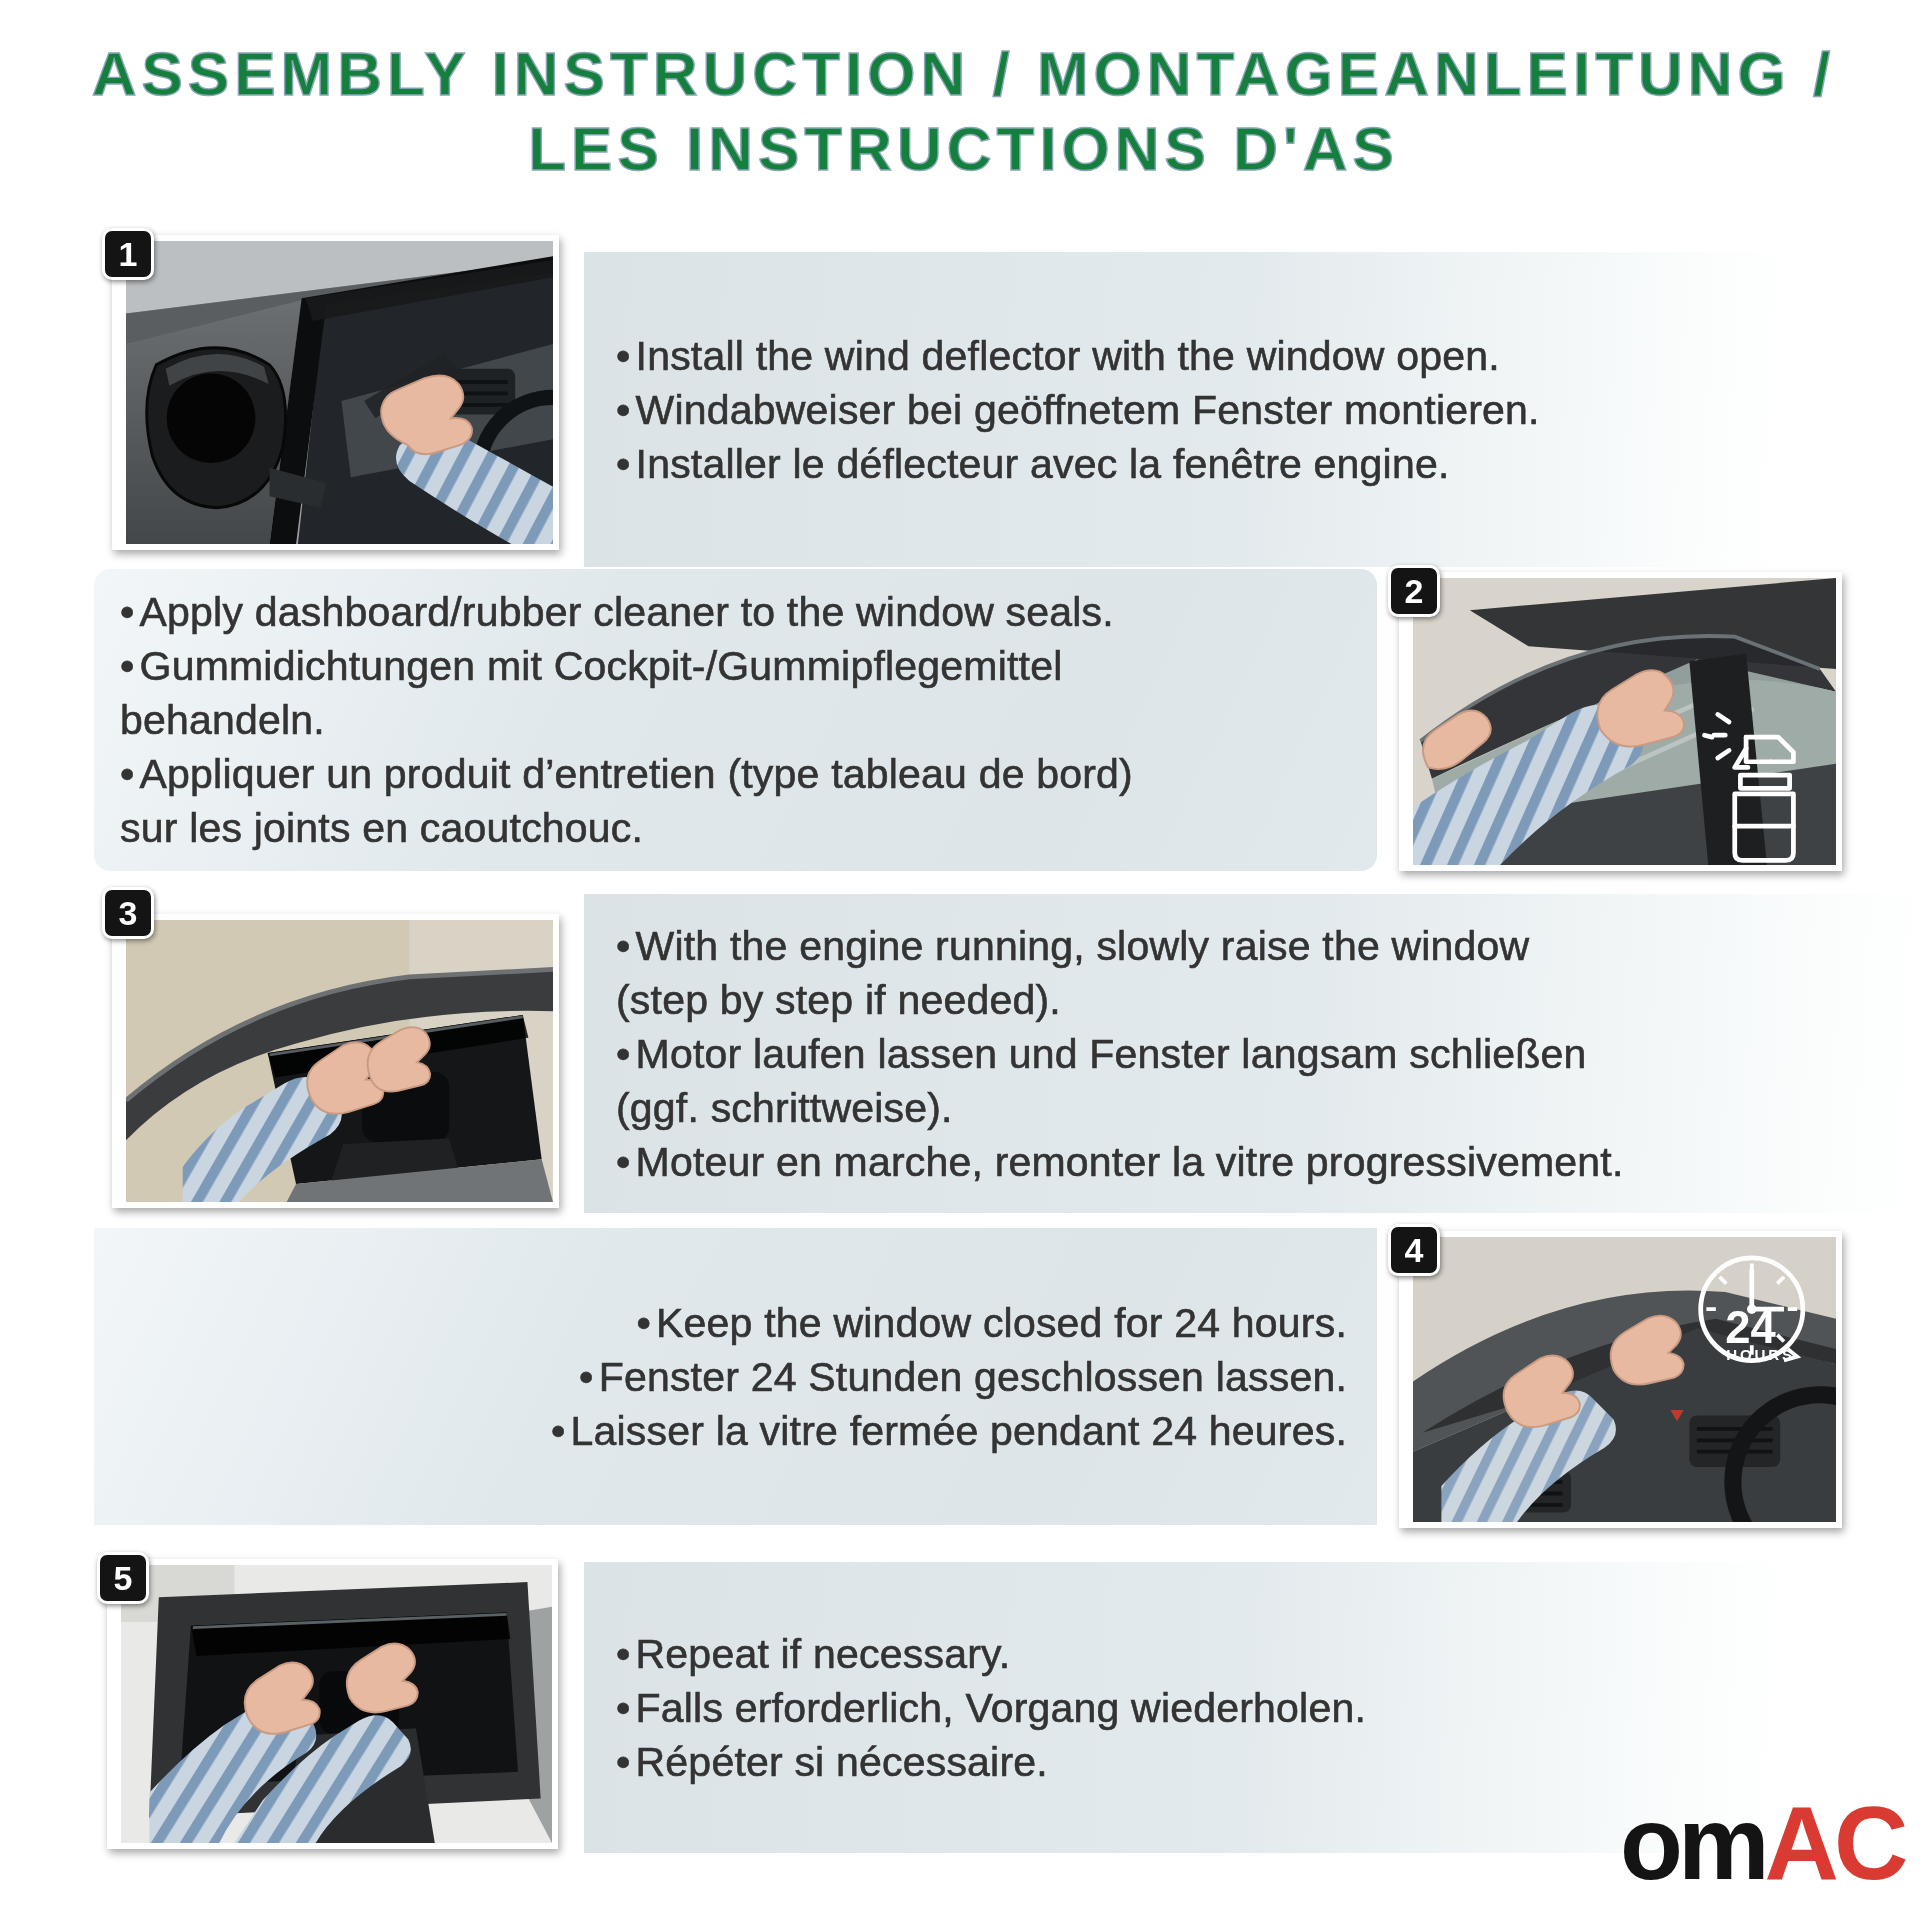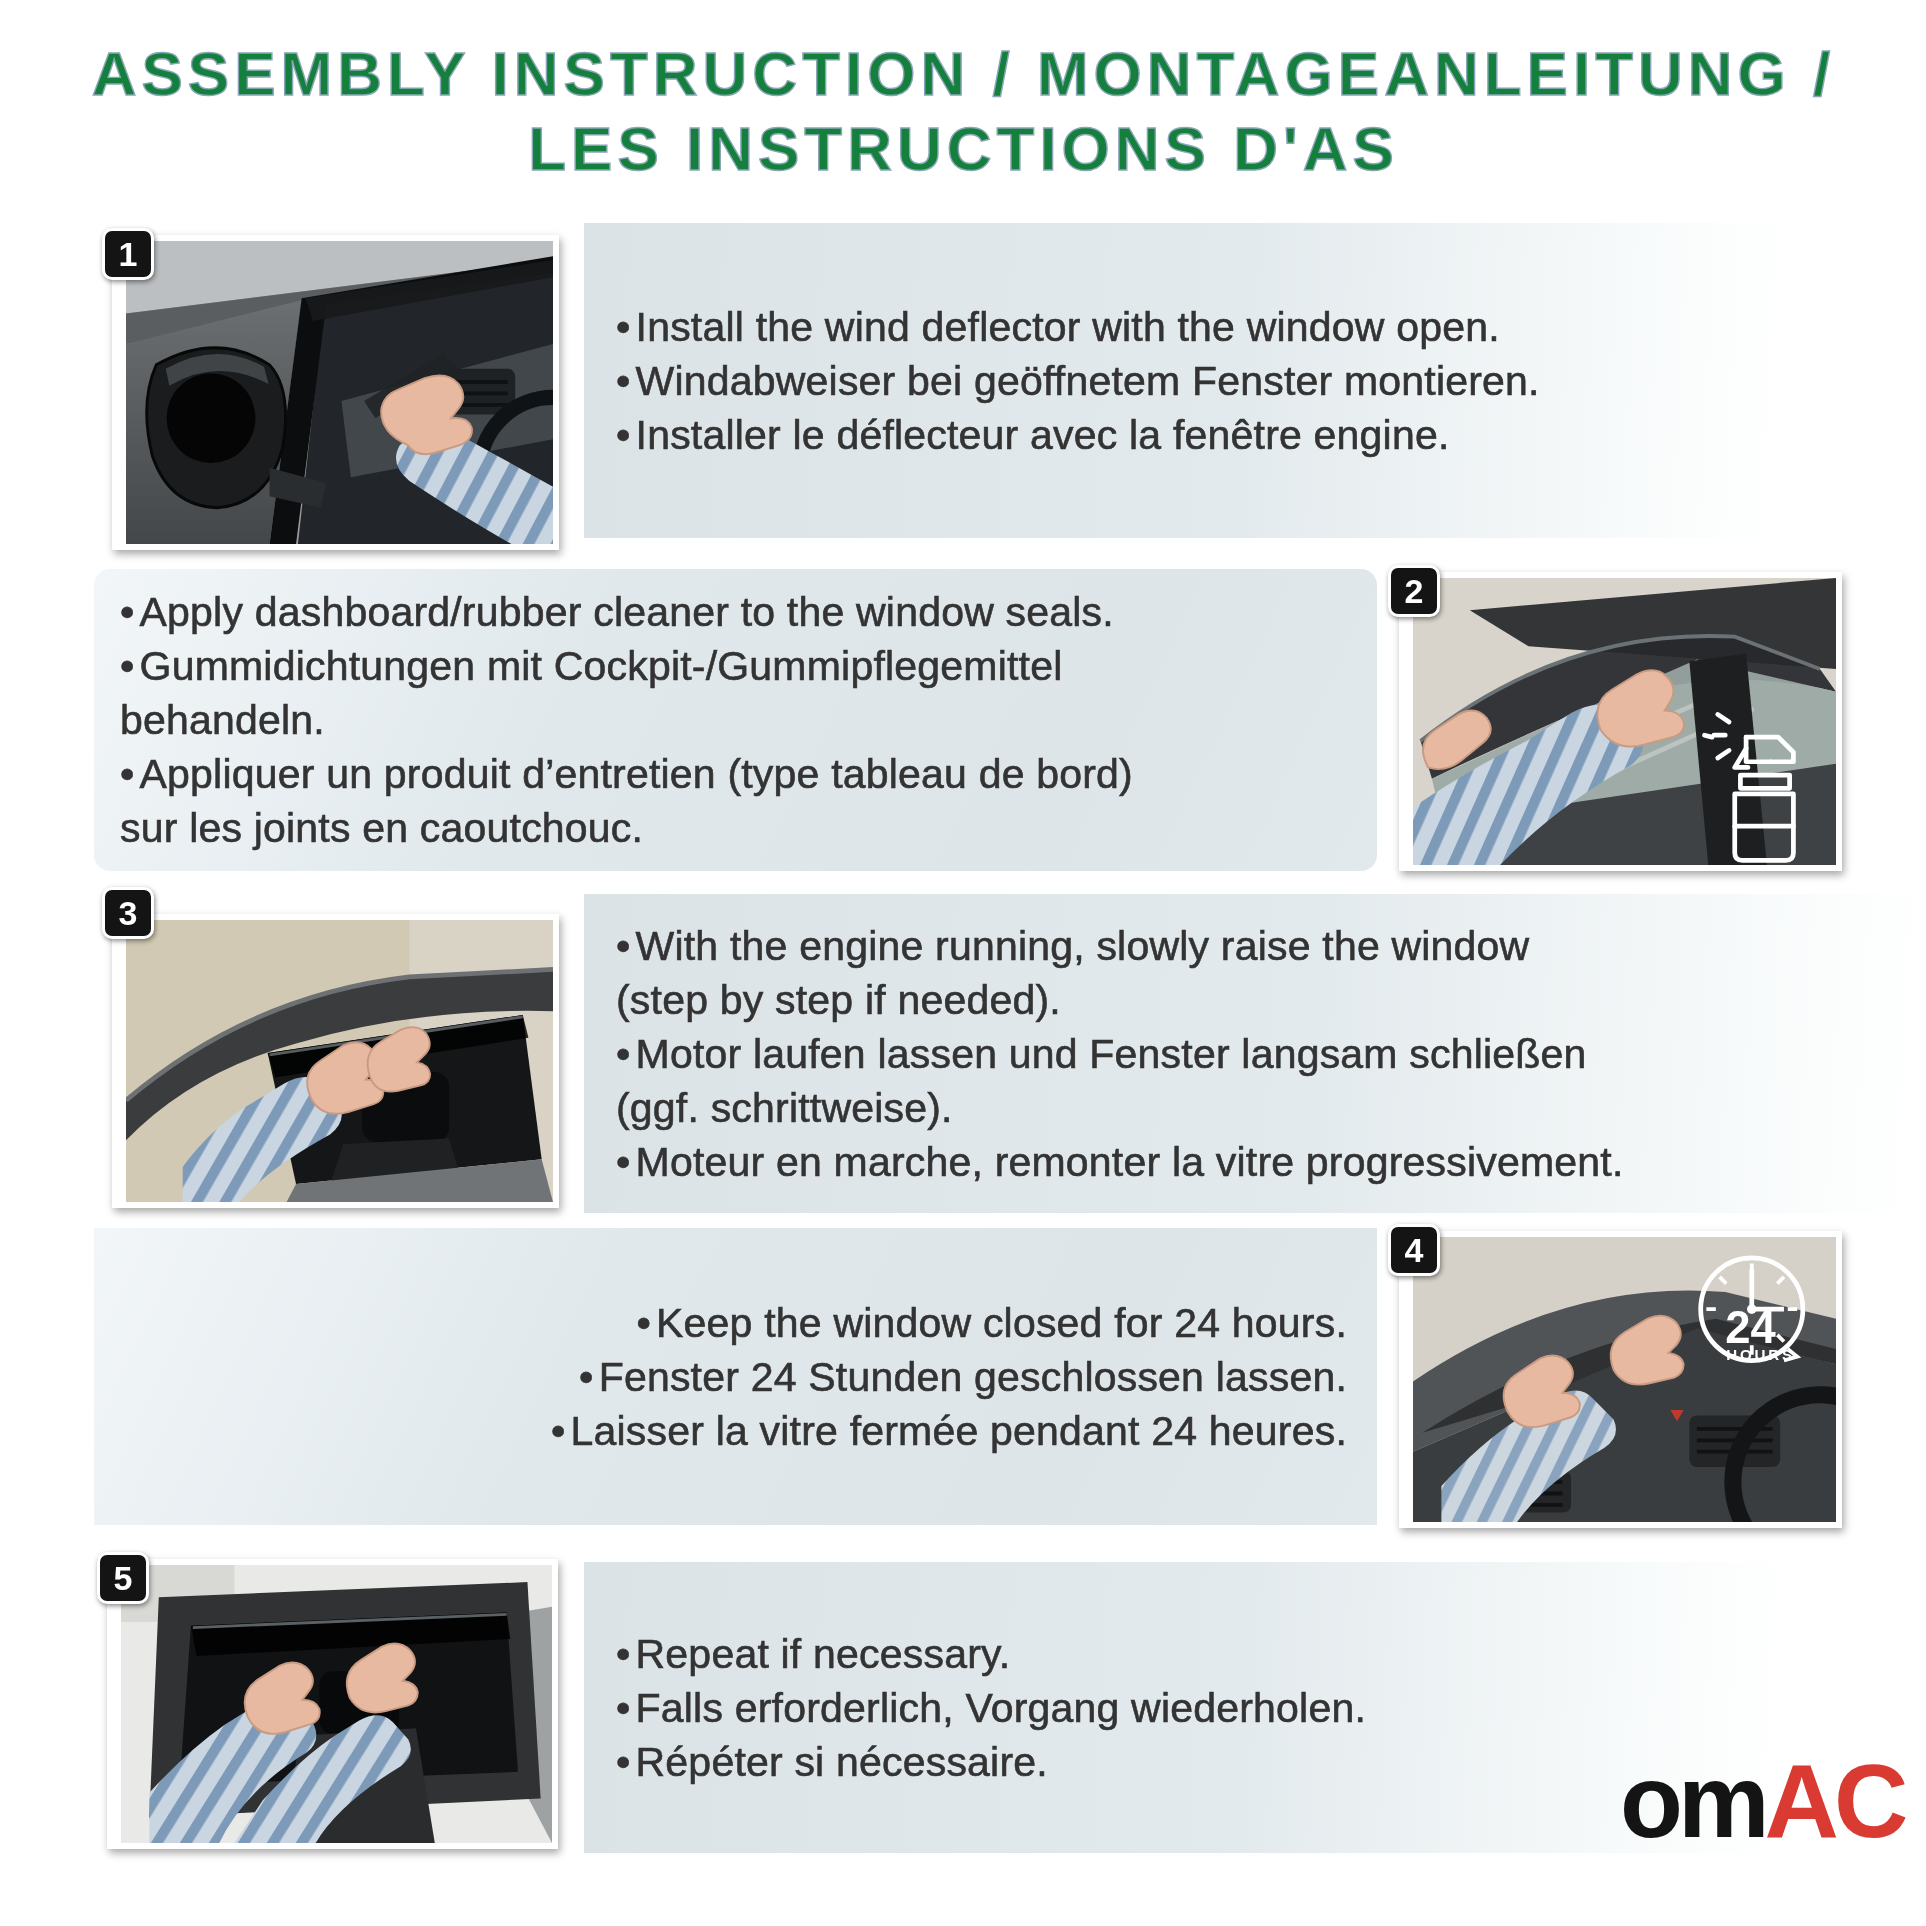--- a/index.html
+++ b/index.html
@@ -21,36 +21,36 @@
   .photo{position:absolute;background:#fff;border:6px solid #ffffff;
          box-shadow:2px 4px 8px rgba(0,0,0,0.35);box-sizing:border-box;padding-left:8px;}
   .photo svg{display:block;width:100%;height:100%;}
   
   .badge{position:absolute;width:46px;height:46px;background:#141414;border:3px solid #ffffff;
          border-radius:10px;color:#ffffff;font-weight:bold;font-size:34px;
          display:flex;align-items:center;justify-content:center;z-index:5;
          box-shadow:1px 2px 5px rgba(0,0,0,0.45);}
   
   .p1{left:112px;top:235px;width:447px;height:315px;}
-  .t1{left:584px;top:223px;width:1200px;height:315px;padding:20px 40px 20px 32px;}
+  .t1{left:584px;top:252px;width:1200px;height:315px;padding:20px 40px 20px 32px;}
   .b1{left:102px;top:228px;}
   .t2{left:94px;top:569px;width:1283px;height:302px;padding:10px 30px 10px 26px;border-radius:16px;}
   .p2{left:1399px;top:572px;width:443px;height:299px;}
   .b2{left:1388px;top:565px;}
   .p3{left:112px;top:914px;width:447px;height:294px;}
   .t3{left:584px;top:894px;width:1337px;height:319px;padding:20px 40px 20px 32px;}
   .b3{left:102px;top:887px;}
   .t4{left:94px;top:1228px;width:1283px;height:297px;padding:10px 30px 10px 26px;text-align:right;}
   .p4{left:1399px;top:1231px;width:443px;height:297px;}
   .b4{left:1388px;top:1224px;}
   .p5{left:107px;top:1559px;width:451px;height:290px;}
   .t5{left:584px;top:1562px;width:1200px;height:291px;padding:20px 40px 20px 32px;}
   .b5{left:97px;top:1552px;}
   
-  .logo{position:absolute;left:1620px;top:1752px;font-weight:bold;font-size:103px;
+  .logo{position:absolute;left:1620px;top:1794px;font-weight:bold;font-size:103px;
         letter-spacing:-5px;line-height:99px;}
   .logo .black{color:#141414;text-transform:lowercase;}
   .logo .red{color:#d93a32;}
 </style>
 </head>
 <body>
 
 <div class="page">
 
   <div class="title">

